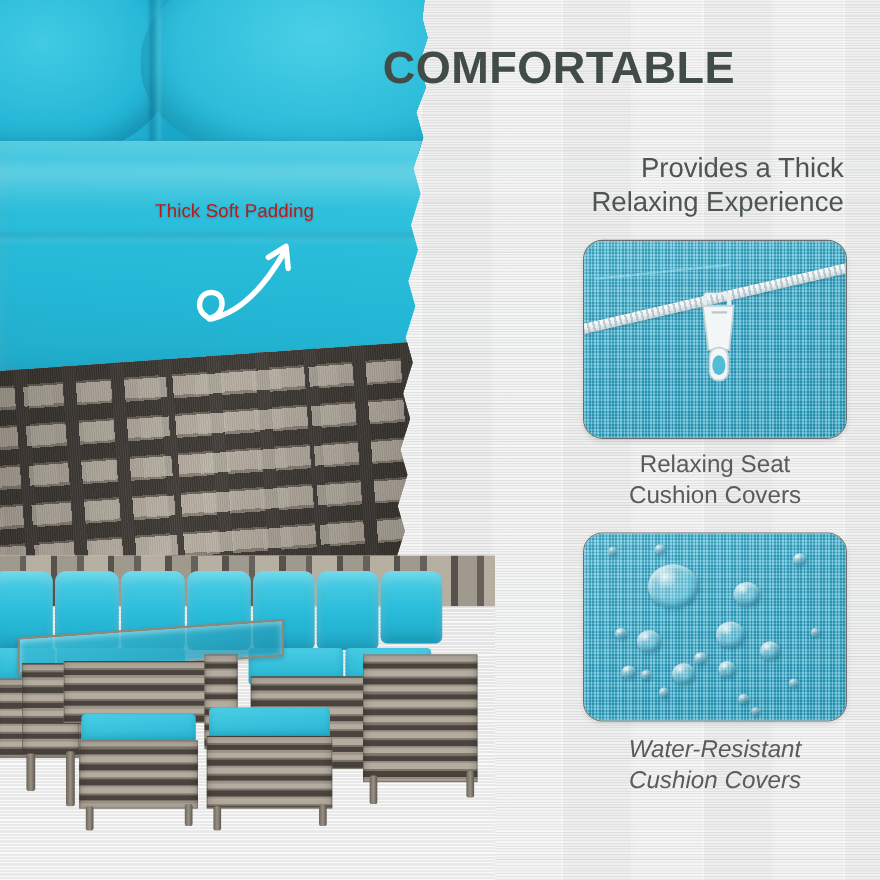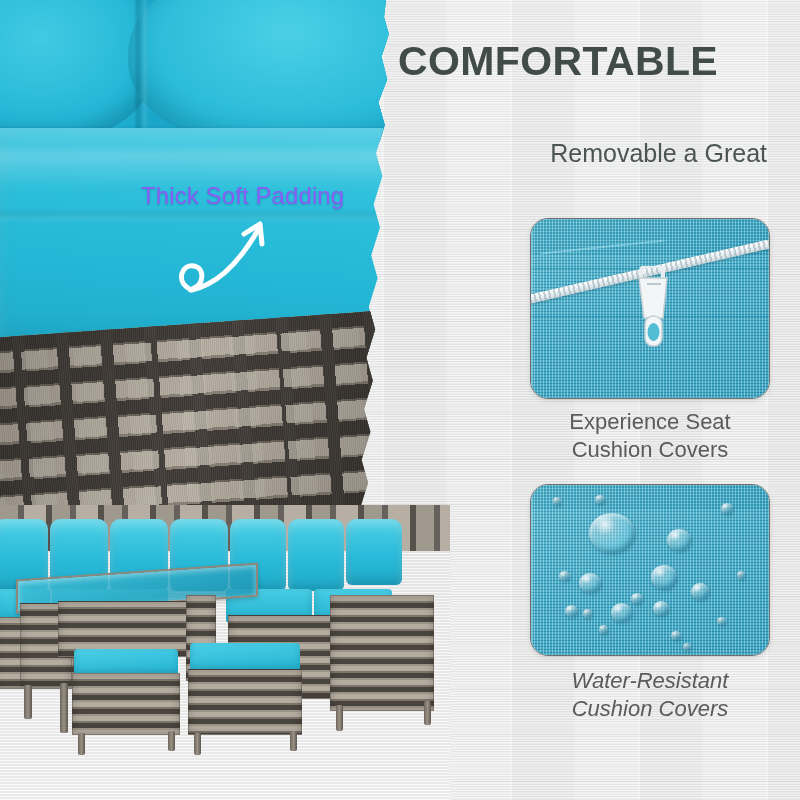--- a/index.html
+++ b/index.html
@@ -219,37 +219,37 @@
   .otto-cush {
     position:absolute;
     background:linear-gradient(175deg,#4ccee6,#23b4d2);
     border-radius:4px 4px 2px 2px;
     box-shadow: inset 0 -4px 7px rgba(0,60,80,.2);
   }
 
   
   .annot {
     position:absolute; left:141px; top:182px;
-    color:#8b5cf6;
-    font-size:24px; font-weight:400;
+    color:#b91c1c;
+    font-size:17px; font-weight:400;
     letter-spacing:.1px;
     white-space:nowrap;
     text-shadow:0 1px 2px rgba(0,70,95,.30);
   }
   .annot-arrow {
     position:absolute; left:178px; top:214px;
     width:110px; height:86px;
     pointer-events:none;
   }
 
   
   .headline {
     position:absolute; right:32px; top:38px;
     width:420px;
-    text-align:center;
+    text-align:left;
     color:#414c49;
     font-size:41px;
     line-height:46px;
     font-weight:700;
     letter-spacing:.4px;
   }
   .subhead {
     position:absolute; right:33px; top:138px;
     width:420px;
     text-align:right;
@@ -411,39 +411,40 @@
     <path d="M10,74 C-2,66 4,50 16,52 C27,54 26,70 16,74 C6,78 18,76 30,70
              C50,60 66,40 80,16" fill="none" stroke="#ffffff" stroke-width="5" stroke-linecap="round"></path>
     <path d="M66,20 L82,10 L84,30" fill="none" stroke="#ffffff" stroke-width="5" stroke-linecap="round" stroke-linejoin="round"></path>
   </svg>
 
   <div class="headline">
     <div>COMFORTABLE</div>
   </div>
 
   <div class="subhead">
-    <div>Removable a Great</div>
+    <div>Provides a Thick</div>
+    <div>Relaxing Experience</div>
   </div>
 
   <div class="panel" id="panel-zip">
     <div class="fabric"></div>
     <div class="stitch"></div>
     <div class="zip-seam"></div>
     <div class="zip-teeth"></div>
     <svg class="zip-pull" viewBox="0 0 34 84">
       <rect x="5" y="0" width="22" height="16" rx="5" fill="none" stroke="#e8eef0" stroke-width="4"></rect>
       <path d="M3,12 L31,12 L27,52 L8,52 Z" fill="#f2f6f7" stroke="#c4d0d5" stroke-width="1.5"></path>
       <rect x="9" y="50" width="17" height="30" rx="8" fill="#f2f6f7" stroke="#c4d0d5" stroke-width="1.5"></rect>
       <ellipse cx="17.5" cy="66" rx="6" ry="9" fill="#53bdd6"></ellipse>
       <path d="M11,18 L25,18" stroke="#b9c7cd" stroke-width="2"></path>
     </svg>
   </div>
 
   <div class="caption" id="cap-zip">
-    <div>Experience Seat</div>
+    <div>Relaxing Seat</div>
     <div>Cushion Covers</div>
   </div>
 
   <div class="panel" id="panel-wtr">
     <div class="fabric"></div>
 
     <div class="drop" style="left:58px;  top:28px;  width:46px; height:40px;"></div>
     <div class="drop" style="left:136px; top:44px;  width:24px; height:22px;"></div>
     <div class="drop" style="left:120px; top:80px;  width:26px; height:24px;"></div>
     <div class="drop" style="left:160px; top:98px;  width:18px; height:17px;"></div>

